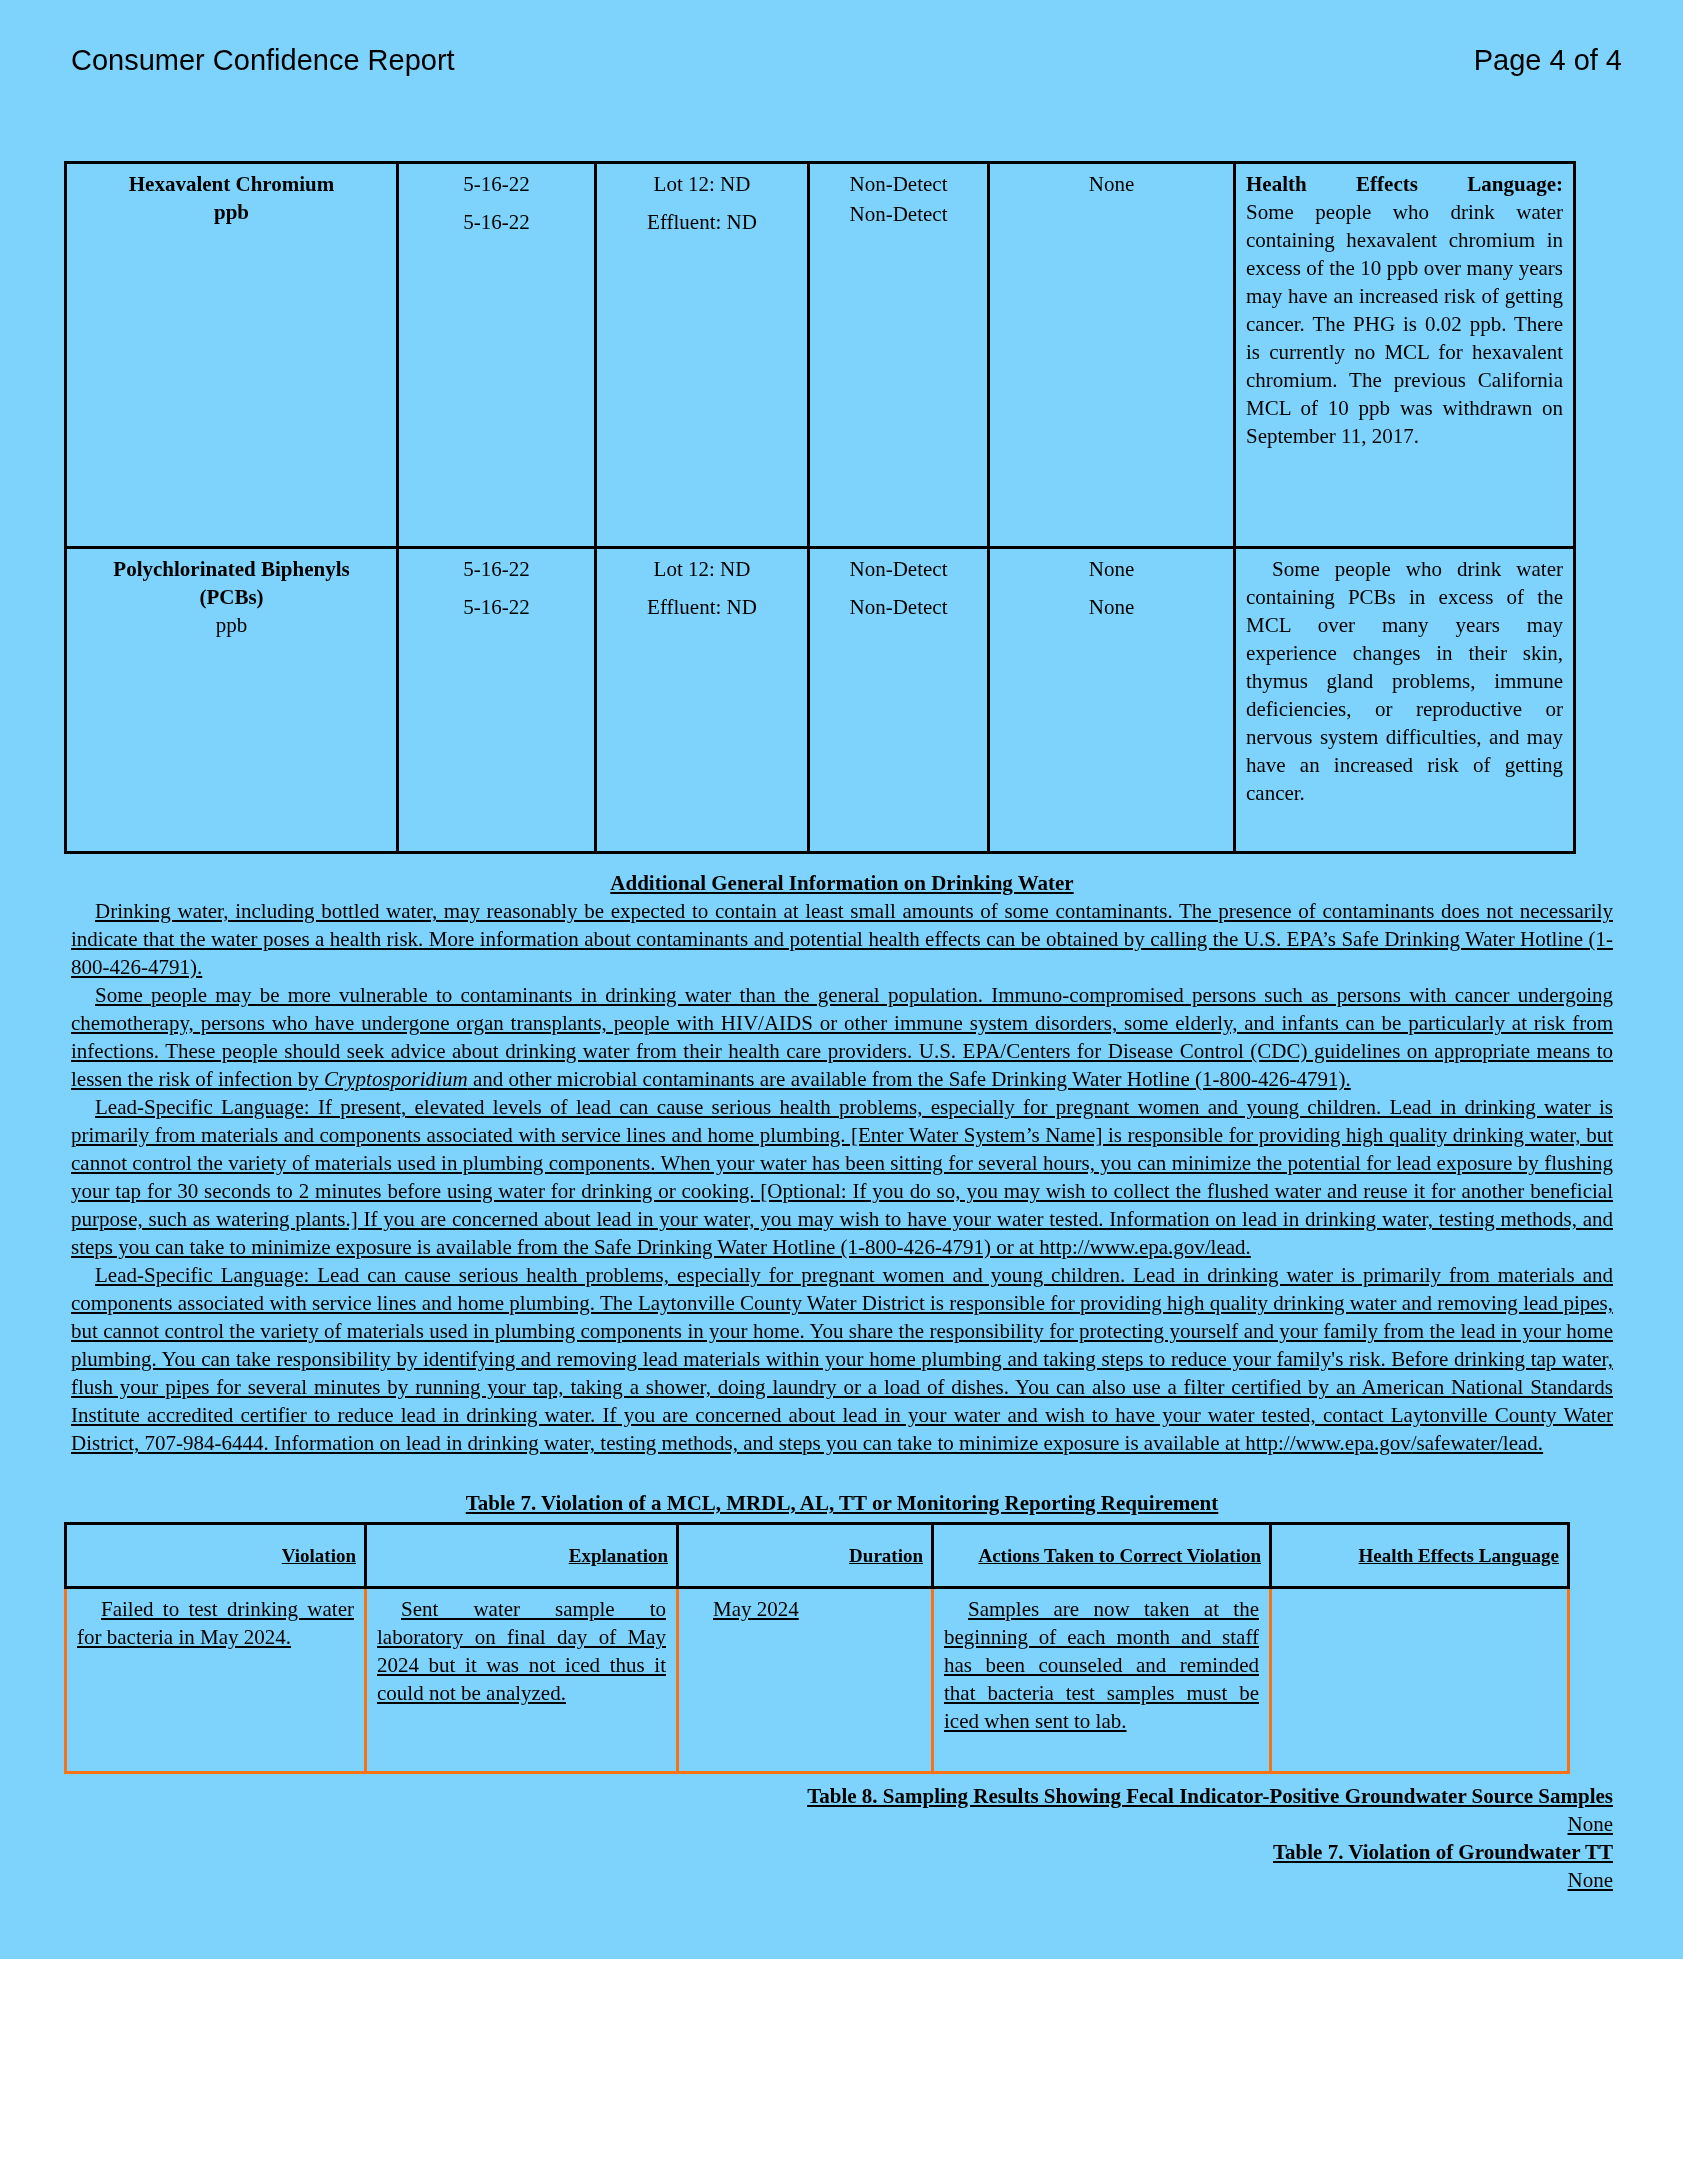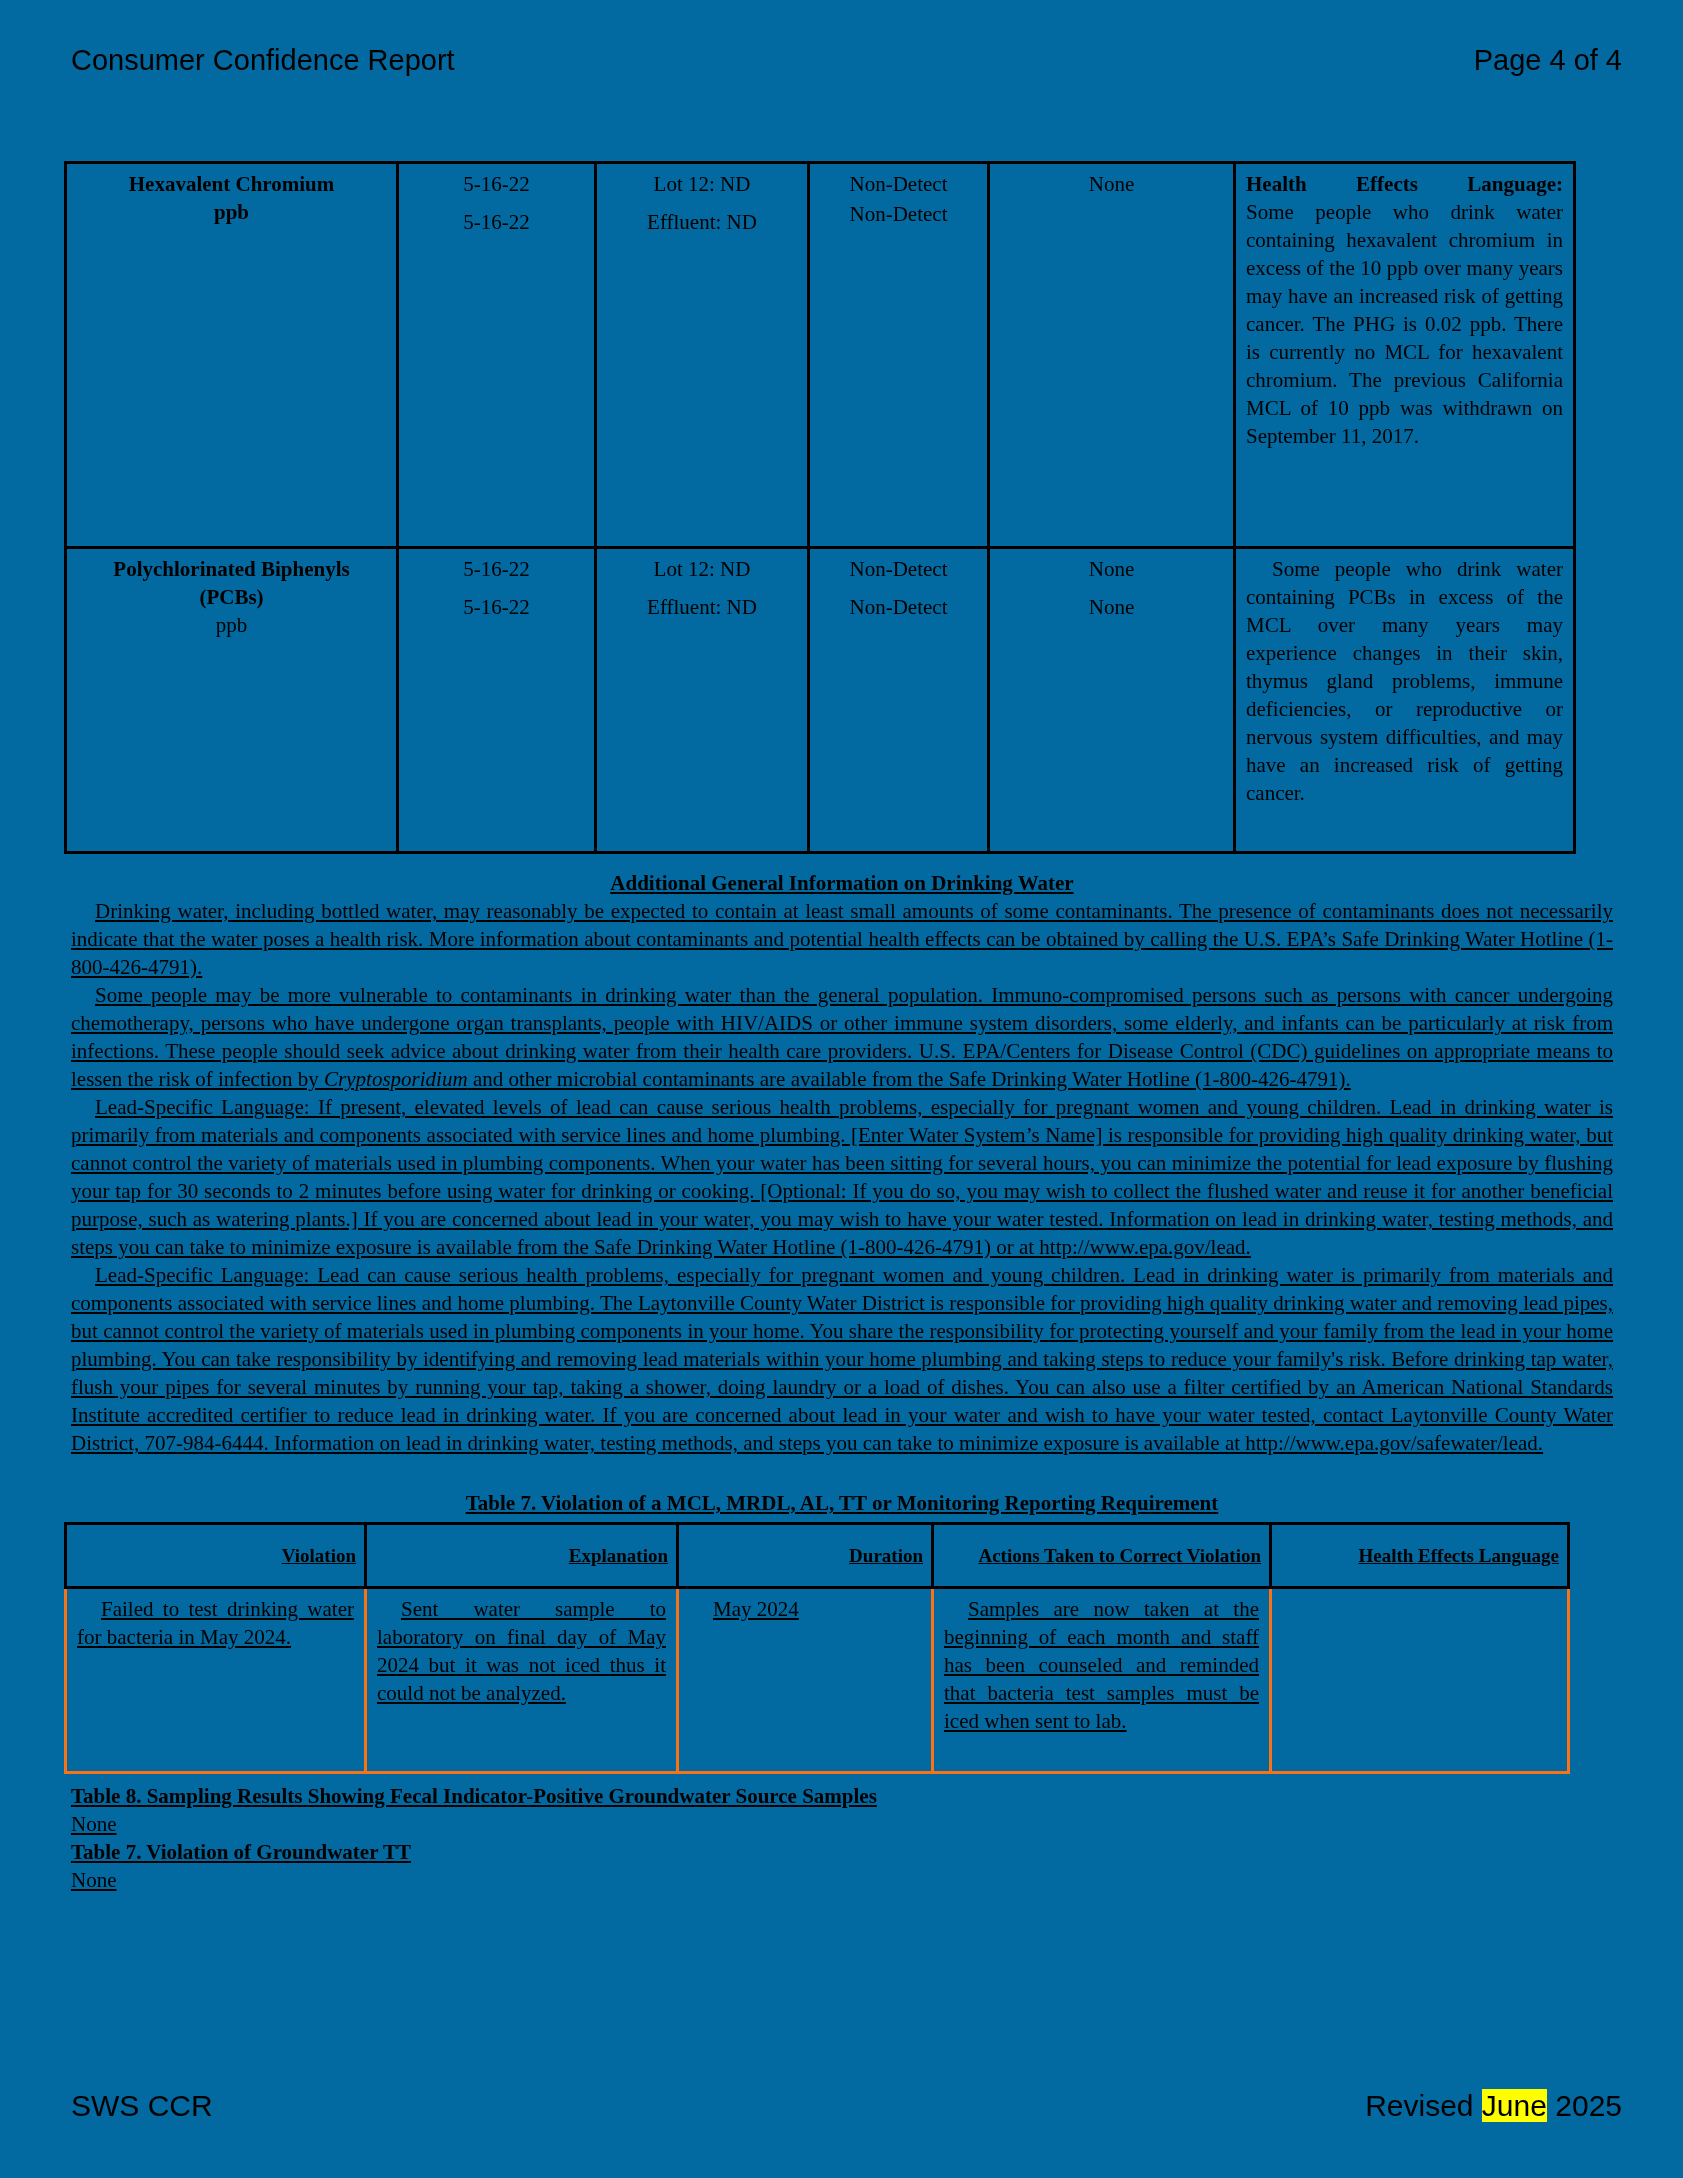--- a/index.html
+++ b/index.html
@@ -1,16 +1,16 @@
 <!DOCTYPE html>
 <html><head>
 <meta charset="utf-8">
 <style>
   html,body{margin:0;padding:0;background:#ffffff;}
-  .page{position:relative;width:1683px;height:2178px;background:#0369a1;color:#000;
+  .page{position:relative;width:1683px;height:1959px;background:#7dd3fc;color:#000;
         font-family:"Liberation Serif",serif;overflow:hidden;}
 
   
   .doc-header{position:absolute;top:44px;left:71px;right:61px;display:flex;
               justify-content:space-between;font-family:"Liberation Sans",sans-serif;
               font-size:29px;}
   .doc-footer{position:absolute;top:2089px;left:71px;right:61px;display:flex;
               justify-content:space-between;font-family:"Liberation Sans",sans-serif;
               font-size:30px;}
   .highlight{background:#ffff00;}
@@ -36,21 +36,21 @@
   .link{text-decoration:underline;color:#000;}
 
   
   .t7-heading{font-weight:bold;margin-top:32px;text-align:center;text-indent:0;}
   table.t7{border-collapse:collapse;table-layout:fixed;margin-top:5px;margin-left:-7px;}
   table.t7 th{border:3px solid #000;font-size:19px;line-height:27px;font-weight:bold;
               text-align:right;vertical-align:middle;padding:5px 8px;height:51px;}
   table.t7 td{border:3px solid #f97316;vertical-align:top;font-size:21px;line-height:28px;
               text-align:justify;text-indent:24px;padding:6px 10px;height:170px;}
   table.t7 td.duration{text-align:left;}
-  .t89 p{margin:0;text-align:left;text-indent:0;}
+  .t89 p{margin:0;text-align:right;text-indent:0;}
   .t89 .bold{font-weight:bold;}
 </style>
 </head>
 <body>
 
 <div class="page">
 
   <div class="doc-header">
     <span>Consumer Confidence Report</span>
     <span>Page 4 of 4</span>

